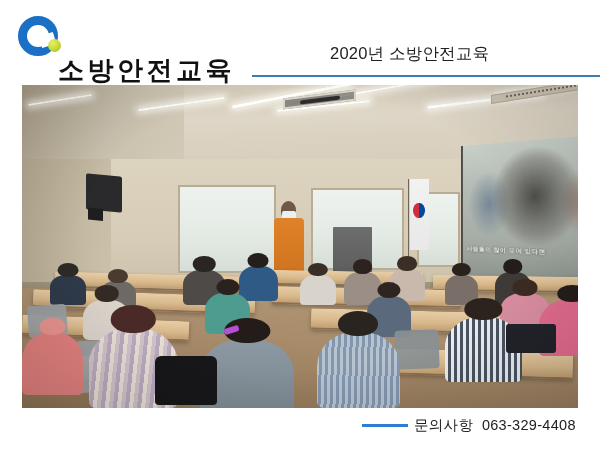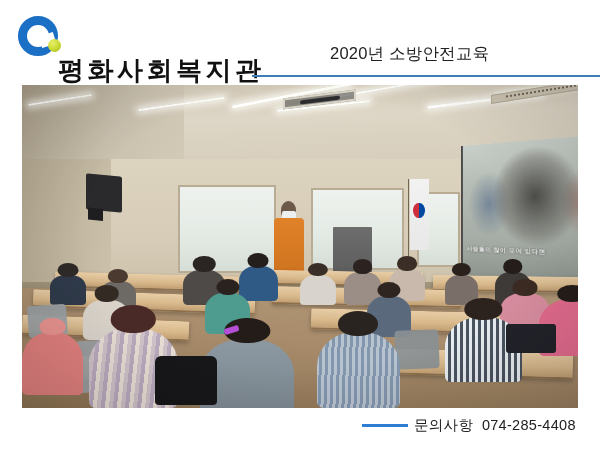--- a/index.html
+++ b/index.html
@@ -551,21 +551,21 @@
 </head>
 <body>
 
 <div class="header">
 
   <div class="logo-block">
     <div class="logo-mark">
       <div class="logo-ring"></div>
       <div class="logo-dot"></div>
     </div>
-    <div class="logo-main">평화사회복지관</div>
+    <div class="logo-main">소방안전교육</div>
   </div>
 
   <div class="header-title">2020년 소방안전교육</div>
 
   <div class="header-rule"></div>
 </div>
 
 <div class="photo">
   <div class="photo-inner">
 
@@ -709,14 +709,14 @@
 
     <div class="backpack"></div>
     <div class="bag2"></div>
 
     <div class="photo-vignette"></div>
   </div>
 </div>
 
 <div class="footer-rule"></div>
 <div class="footer-text">
-  <span>문의사항</span>&nbsp;&nbsp;<span>074-285-4408</span>
+  <span>문의사항</span>&nbsp;&nbsp;<span>063-329-4408</span>
 </div>
 
 </body></html>

